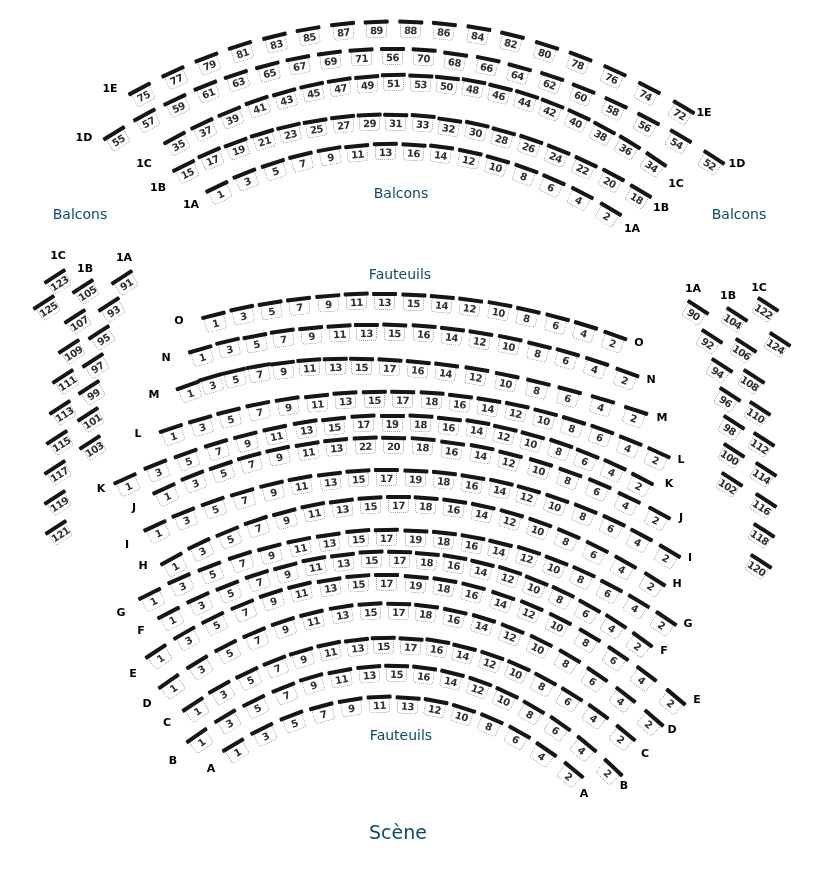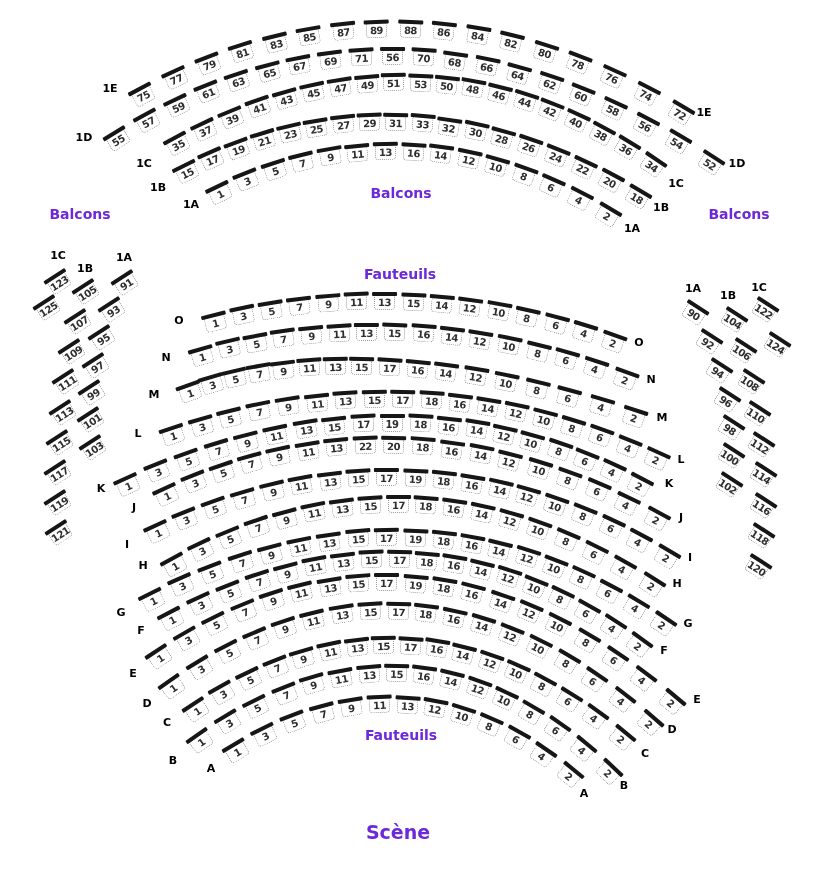--- a/index.html
+++ b/index.html
@@ -1,18 +1,18 @@
 <!DOCTYPE html>
 <html><head>
 <meta charset="utf-8">
 <style>
   html,body{margin:0;padding:0;background:#fff;}
   #map{position:relative;width:816px;height:884px;background:#ffffff;overflow:hidden;
        font-family:"DejaVu Sans",sans-serif;}
-  .sect{position:absolute;transform:translate(-50%,-50%);font-weight:700;font-size:14px;color:#6d28d9;white-space:nowrap;}
+  .sect{position:absolute;transform:translate(-50%,-50%);font-weight:400;font-size:14px;color:#0c4a6e;white-space:nowrap;}
   .scene{font-size:19px;}
   .rowlabel{position:absolute;transform:translate(-50%,-50%);font-weight:700;font-size:11px;color:#000;white-space:nowrap;}
   .seat{position:absolute;width:21px;height:15px;border:1px dotted #9a9a9a;
         border-radius:2px 2px 4px 4px;background:#fff;box-sizing:border-box;}
   .seat .back{position:absolute;left:-3px;right:-3px;top:-4px;height:4px;background:#161616;border-radius:1px;}
   .seat .num{position:absolute;left:0;right:0;top:0;bottom:0;display:flex;align-items:center;justify-content:center;
         font-size:10px;font-weight:700;color:#2e2e2e;letter-spacing:-0.5px;}
 </style>
 </head>
 <body>

